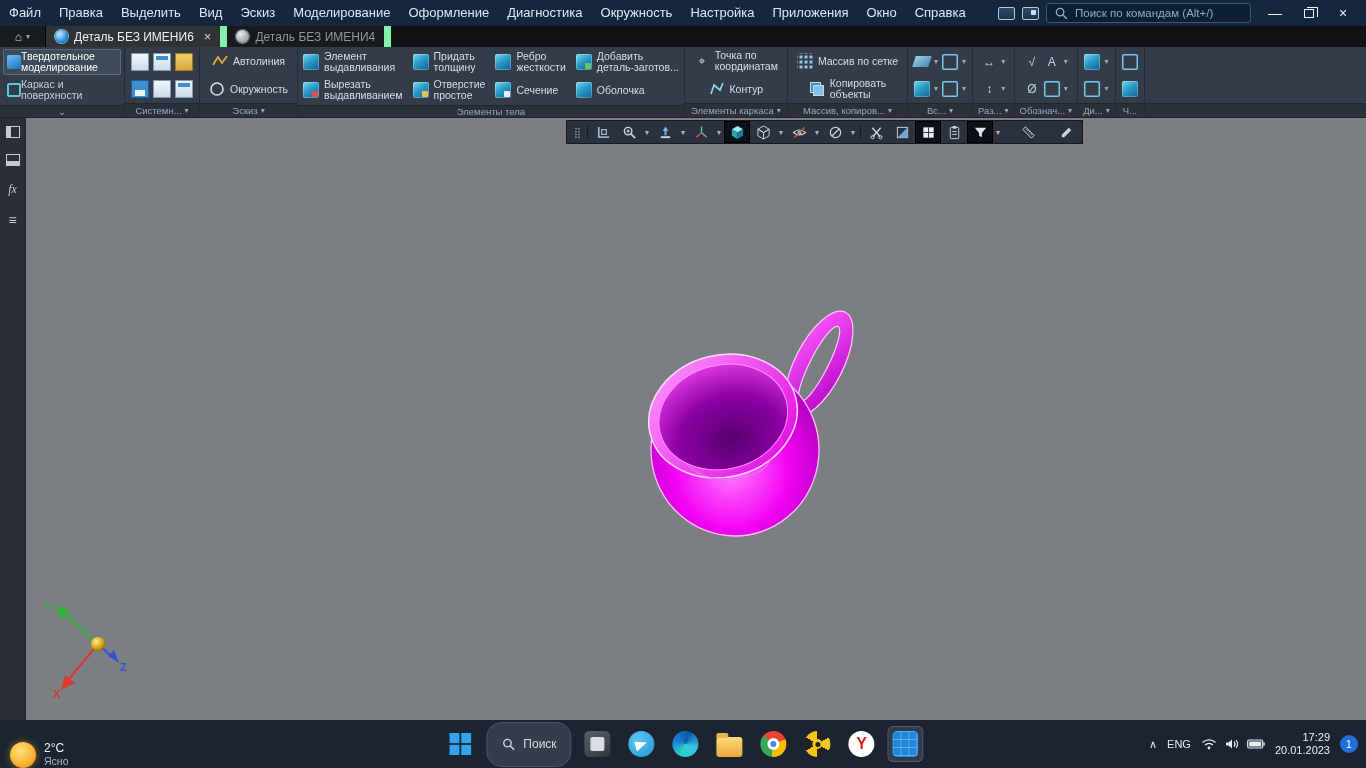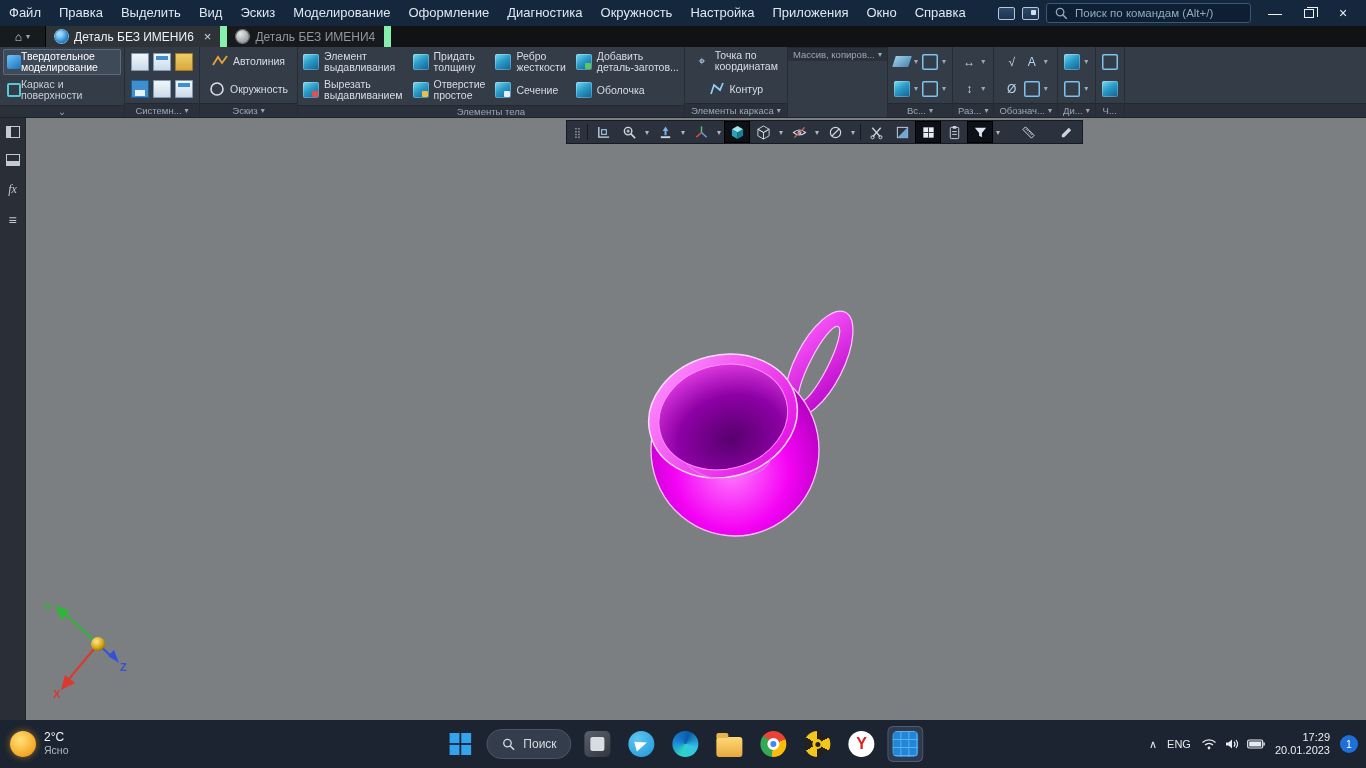--- a/index.html
+++ b/index.html
@@ -87,29 +87,29 @@
   .vtb-i{width:26px;height:22px;display:flex;align-items:center;justify-content:center;flex:none;}
   .vtb-i.on{background:#0d1117;box-shadow:inset 0 0 0 1px #000;}
   .vtb-c{width:10px;font-size:8px;color:#aeb6bf;display:flex;align-items:center;justify-content:center;flex:none;}
   .gap10{margin-left:12px;}
   .model{position:absolute;left:609px;top:180px;width:232px;height:248px;}
   .triad{position:absolute;left:14px;top:480px;width:92px;height:102px;}
   .triad text{font-family:"Liberation Sans",sans-serif;font-size:11px;font-weight:bold;}
 
   
   .taskbar{position:absolute;left:0;right:0;bottom:0;height:48px;background:#1b2430;z-index:70;}
-  .tb-left{position:absolute;left:10px;top:0;height:48px;display:flex;align-items:center;gap:8px;}
+  .tb-left{position:absolute;left:10px;top:0;height:48px;display:flex;align-items:flex-end;gap:8px;}
   .sun{width:26px;height:26px;border-radius:50%;background:radial-gradient(circle at 40% 35%,#ffe27a,#f5a623 70%,#d8881a);box-shadow:0 0 7px rgba(245,166,35,.55);}
   .wx{display:flex;flex-direction:column;line-height:13px;}
   .wx .t1{color:#f2f5f8;font-size:12px;}
   .wx .t2{color:#aeb8c4;font-size:10.5px;}
   .tb-center{position:absolute;left:50%;top:0;height:48px;transform:translateX(-50%);display:flex;align-items:center;gap:8px;}
   .app{width:36px;height:36px;border-radius:6px;display:flex;align-items:center;justify-content:center;flex:none;position:relative;}
   .app.active{background:#2f3b4c;box-shadow:inset 0 0 0 1px #4e5d72;}
-  .tb-search{height:30px;padding:0 14px;border-radius:15px;background:#333d4b;border:1px solid #4a5666;color:#d6dce4;font-size:12px;display:flex;align-items:center;gap:7px;}
+  .tb-search{height:45px;padding:0 14px;border-radius:15px;background:#333d4b;border:1px solid #4a5666;color:#d6dce4;font-size:12px;display:flex;align-items:center;gap:7px;}
   .ai{width:26px;height:26px;position:relative;flex:none;}
   .ai.graywin{border-radius:5px;background:linear-gradient(145deg,#5a616b,#31363e);}
   .ai.graywin::after{content:'';position:absolute;inset:6px;background:#d8dde3;border-radius:2px;}
   .ai.tg{border-radius:50%;background:radial-gradient(circle at 35% 30%,#5fc6f0,#1e96d8);}
   .ai.tg::after{content:'';position:absolute;left:7px;top:9px;border-left:12px solid #fff;border-top:4px solid transparent;border-bottom:6px solid transparent;transform:rotate(-15deg);}
   .ai.edge{border-radius:50%;background:conic-gradient(from 200deg,#2bd4c4,#1a7fd4,#0a5ba8,#35c2e8,#2bd4c4);}
   .ai.folder{height:20px;margin-top:5px;border-radius:3px;background:linear-gradient(#ffd978,#e8a93e);}
   .ai.folder::before{content:'';position:absolute;top:-4px;left:0;width:12px;height:5px;background:#e8b44e;border-radius:2px 2px 0 0;}
   .ai.chrome{border-radius:50%;background:conic-gradient(from -50deg,#ea4335 0 33%,#fbbc05 33% 66%,#34a853 66% 100%);}
   .ai.chrome::after{content:'';position:absolute;inset:7px;background:#4285f4;border:3px solid #fff;border-radius:50%;}
@@ -329,20 +329,33 @@
         <span class="lbl1">Контур</span>
       </div>
     </div>
     <div class="rg-label">
         <span>Элементы каркаса</span>
         <span class="caret">▾</span>
       </div>
   </div>
 
   <div class="rgroup">
+    <div class="rg-content col" style="padding:0 4px;">
+      <div class="rbtn">
+        <span class="i16 icgrid"></span>
+        <span class="lbl1">Массив по сетке</span>
+      </div>
+      <div class="rbtn">
+        <span class="i16 iccopy"></span>
+        <span class="lbl2">
+            <span>Копировать</span>
+            <span>объекты</span>
+          </span>
+      </div>
+    </div>
     <div class="rg-label">
         <span>Массив, копиров...</span>
         <span class="caret">▾</span>
       </div>
   </div>
 
   <div class="rgroup">
     <div class="rg-content rows">
       <div class="irow">
         <span class="icplane"></span>

